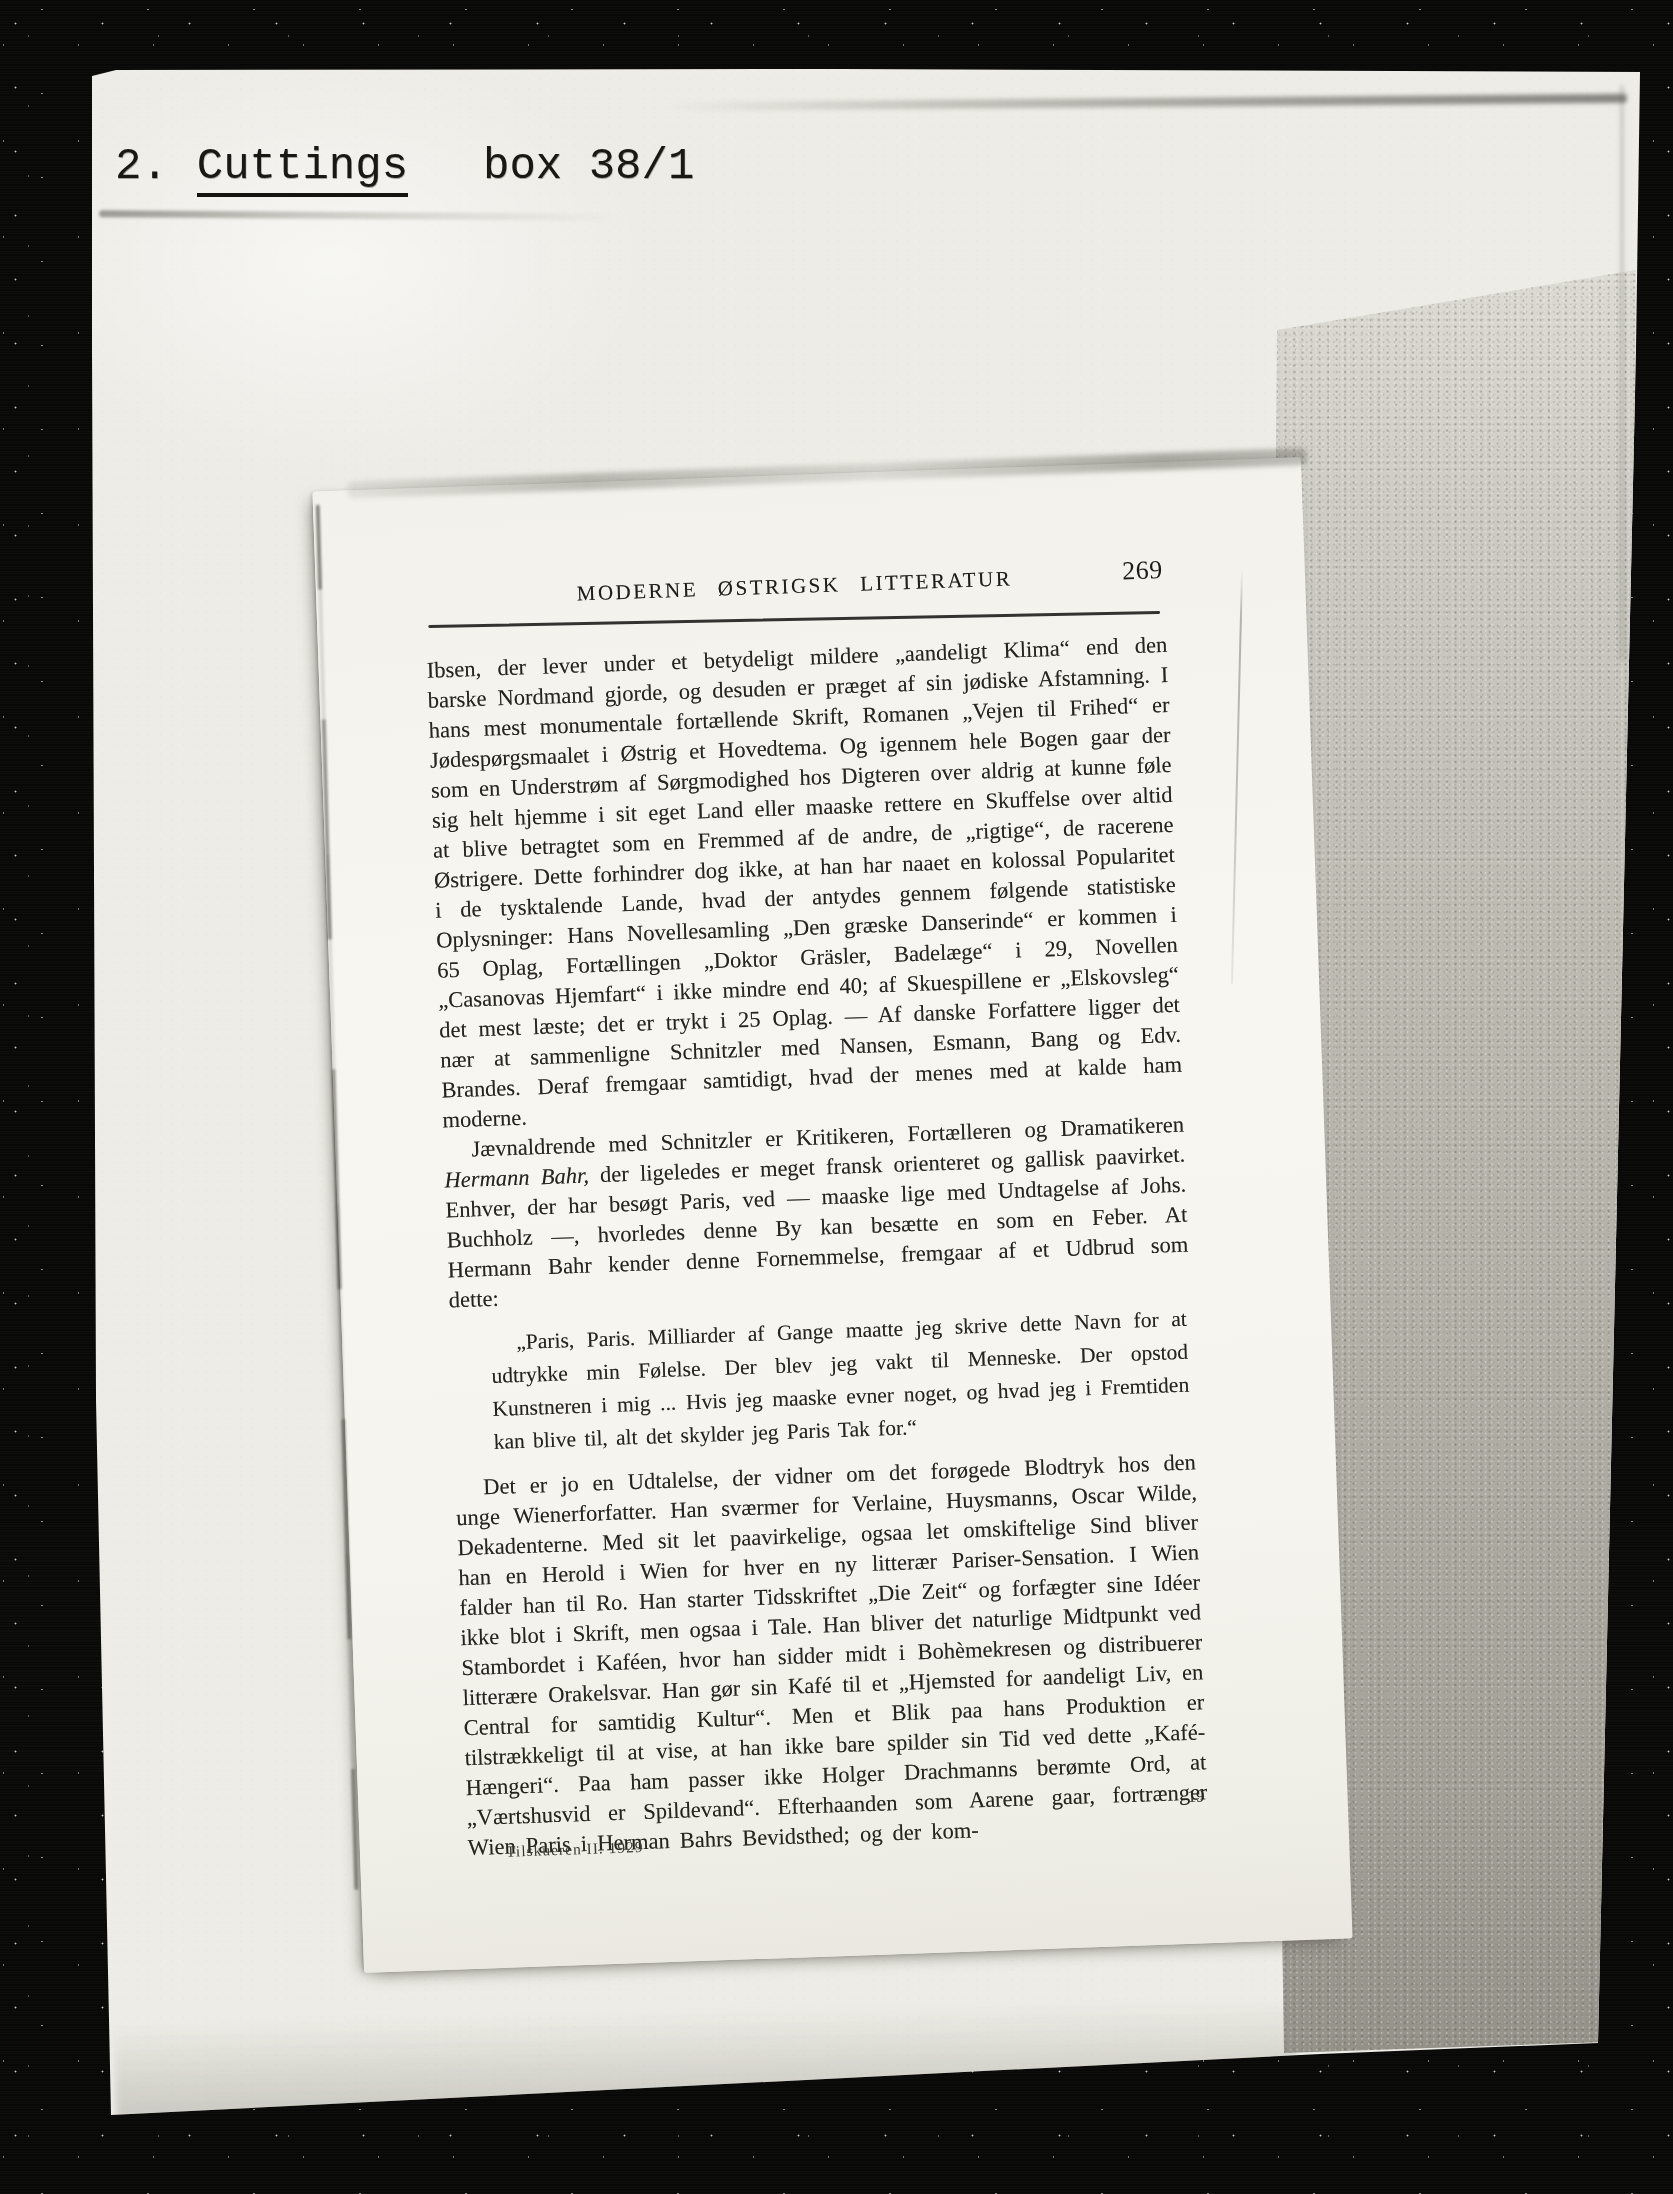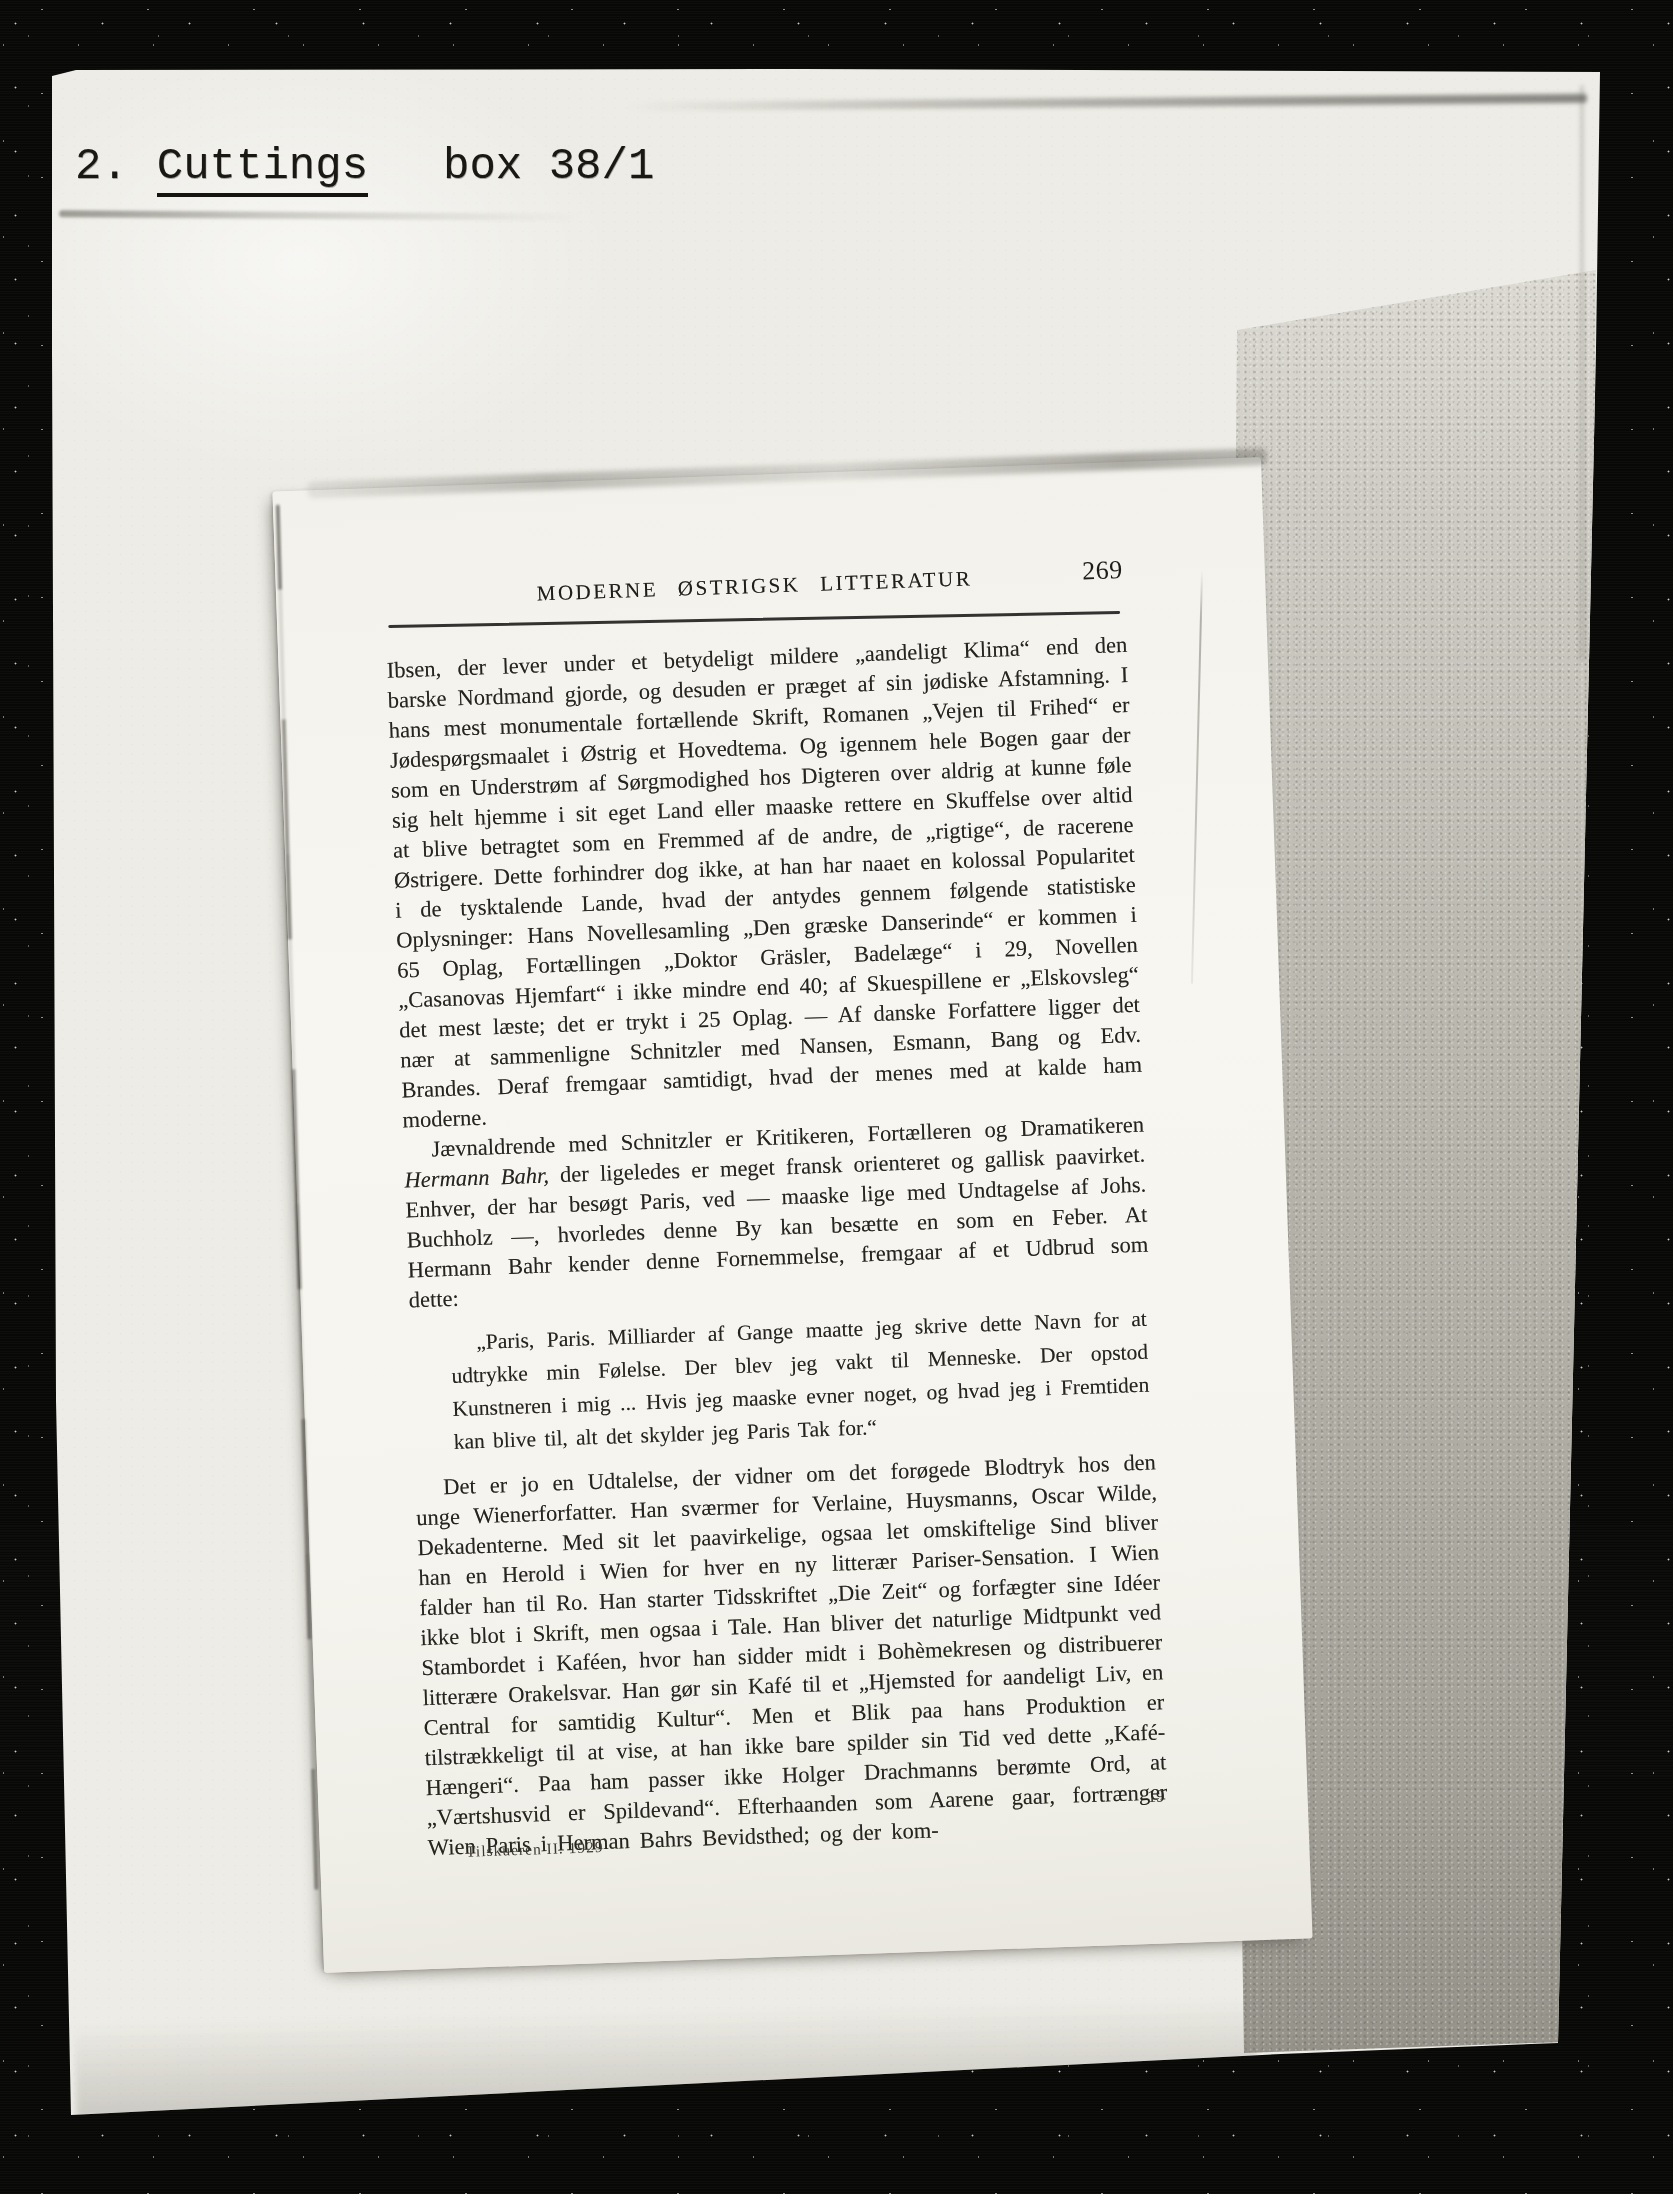--- a/index.html
+++ b/index.html
@@ -13,21 +13,21 @@
     background-color: #0a0a09;
     background-image:
       radial-gradient(1.5px 1.5px at 15.5px 23.5px, rgba(255,255,255,.78) 0 0.7px, transparent 1.2px),
       radial-gradient(1.2px 1.2px at 42px 9.5px, rgba(255,255,255,.55) 0 0.6px, transparent 1px),
       radial-gradient(1px 1px at 3.5px 45px, rgba(255,255,255,.45) 0 0.5px, transparent 1px),
       radial-gradient(1px 1px at 28.5px 36px, rgba(255,255,255,.35) 0 0.5px, transparent 1px),
       repeating-linear-gradient(0deg, #0e0e0c 0 1px, #080807 1px 2.5px);
     background-size: 87px 64px, 106px 84px, 75px 96px, 130px 70px, auto;
     font-family: "Liberation Serif", serif;
   }
-  .stage { position: absolute; inset: 0; }
+  .stage { position: absolute; inset: 0; margin-left: 40px; }
 
   
   .album {
     position: absolute; inset: 0;
     background-color: #edece6;
     background-image:
       radial-gradient(450px 300px at 18% 12%, rgba(255,255,255,.55), transparent 70%),
       radial-gradient(701px 450px at 60% 45%, rgba(182,180,170,.10), transparent 75%),
       radial-gradient(1px 1px at 5.5px 3.5px, rgba(120,118,108,.08) 0 0.5px, transparent 0.9px);
     background-size: auto, auto, 11.5px 9.5px;

